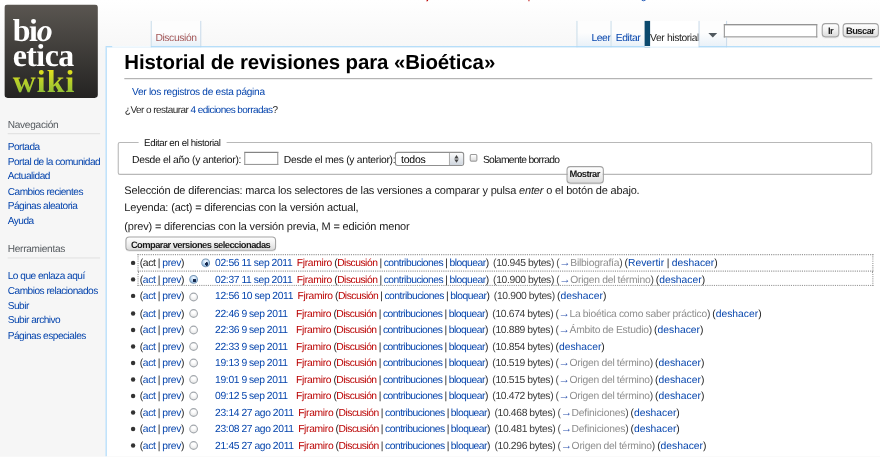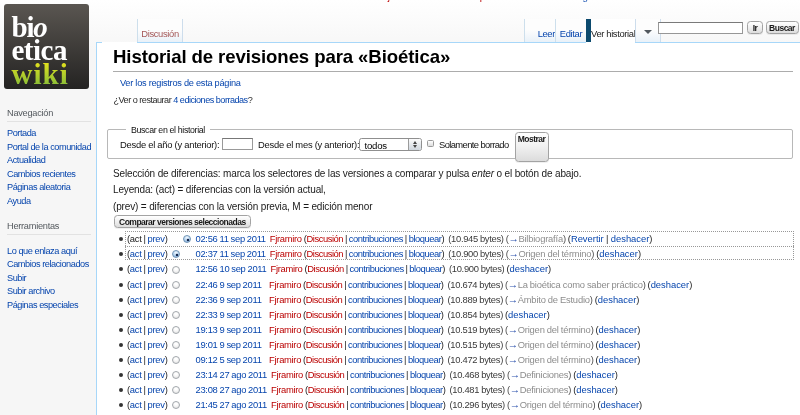--- a/index.html
+++ b/index.html
@@ -163,31 +163,31 @@
 <div id="sin"></div>
 <div class="mbtn" style="left:747px; top:21px; width:16px; height:13px; line-height:12px;">Ir</div>
 <div class="mbtn" style="left:765.5px; top:21px; width:33px; height:13px; line-height:12px;">Buscar</div>
 
 <div id="h1">Historial de revisiones para «Bioética»</div>
 <div id="h1line"></div>
 <div id="sub1"><a>Ver los registros de esta página</a></div>
 <div id="sub2">¿Ver o restaurar <a>4 ediciones borradas</a>?</div>
 
 <div id="fs">
-  <div id="leg">Buscar en el historial</div>
+  <div id="leg">Editar en el historial</div>
   <span class="flbl" style="left:12px">Desde el año (y anterior):</span>
   <div id="yr"></div>
   <span class="flbl" style="left:150px">Desde el mes (y anterior):</span>
   <div id="sel">
       <span style="position:absolute;left:4.5px;top:1px;font-size:9.6px;letter-spacing:-0.2px;">todos</span>
       <span class="st"></span>
     </div>
   <div id="cb"></div>
   <span class="flbl" style="left:331px; letter-spacing:-0.6px;">Solamente borrado</span>
-  <div class="mbtn" style="left:406.5px; top:2px; width:34px; height:30px; line-height:12px;">Mostrar</div>
+  <div class="mbtn" style="left:406.5px; top:21px; width:34px; height:16px; line-height:12px;">Mostrar</div>
 </div>
 
 <div class="para" style="top:168px">Selección de diferencias: marca los selectores de las versiones a comparar y pulsa <i>enter</i> o el botón de abajo.</div>
 <div class="para" style="top:183.5px">Leyenda: (act) = diferencias con la versión actual,</div>
 <div class="para" style="top:200.5px">(prev) = diferencias con la versión previa, M = edición menor</div>
 <div class="mbtn" style="left:114px; top:214.5px; height:13px; line-height:12px; padding:0 4px;">Comparar versiones seleccionadas</div>
 
 <div class="selbox" style="top:230.7px; height:15.5px; border-bottom:none;"></div>
 <div class="selbox" style="top:246.2px; height:14px;"></div>
 

